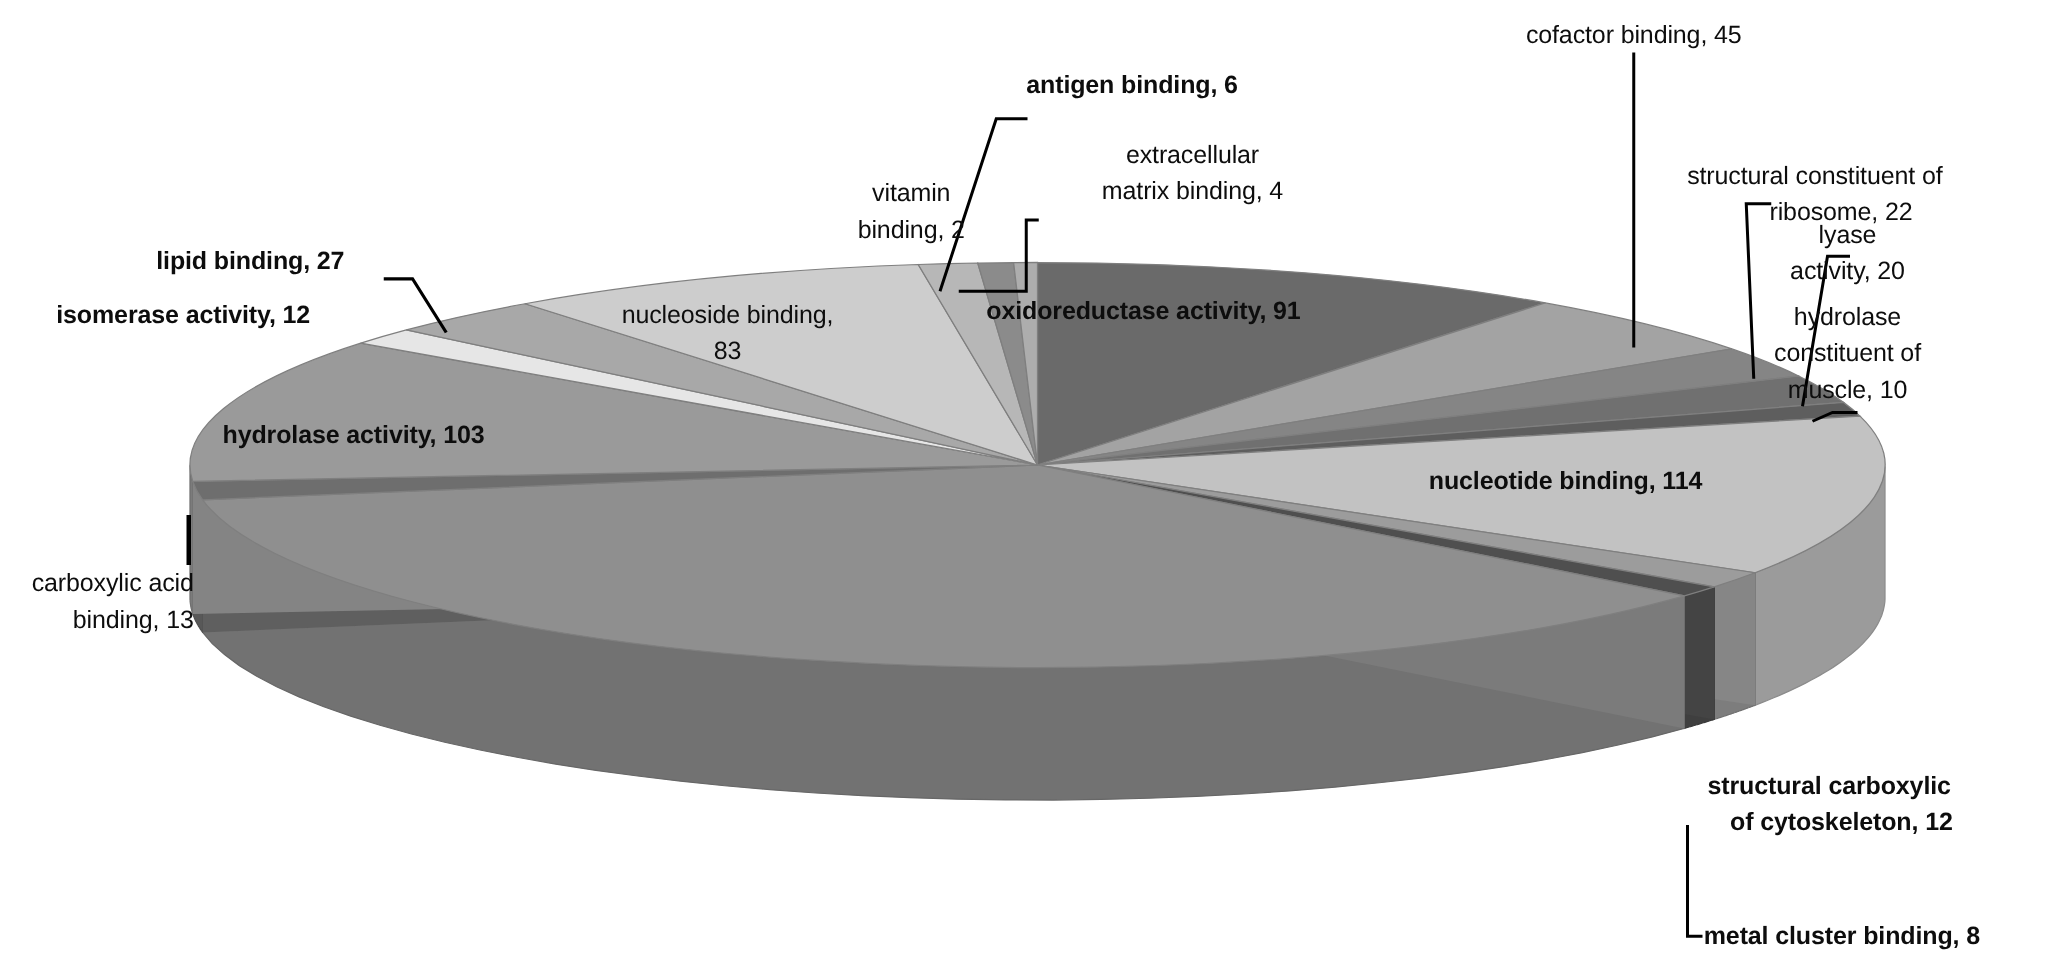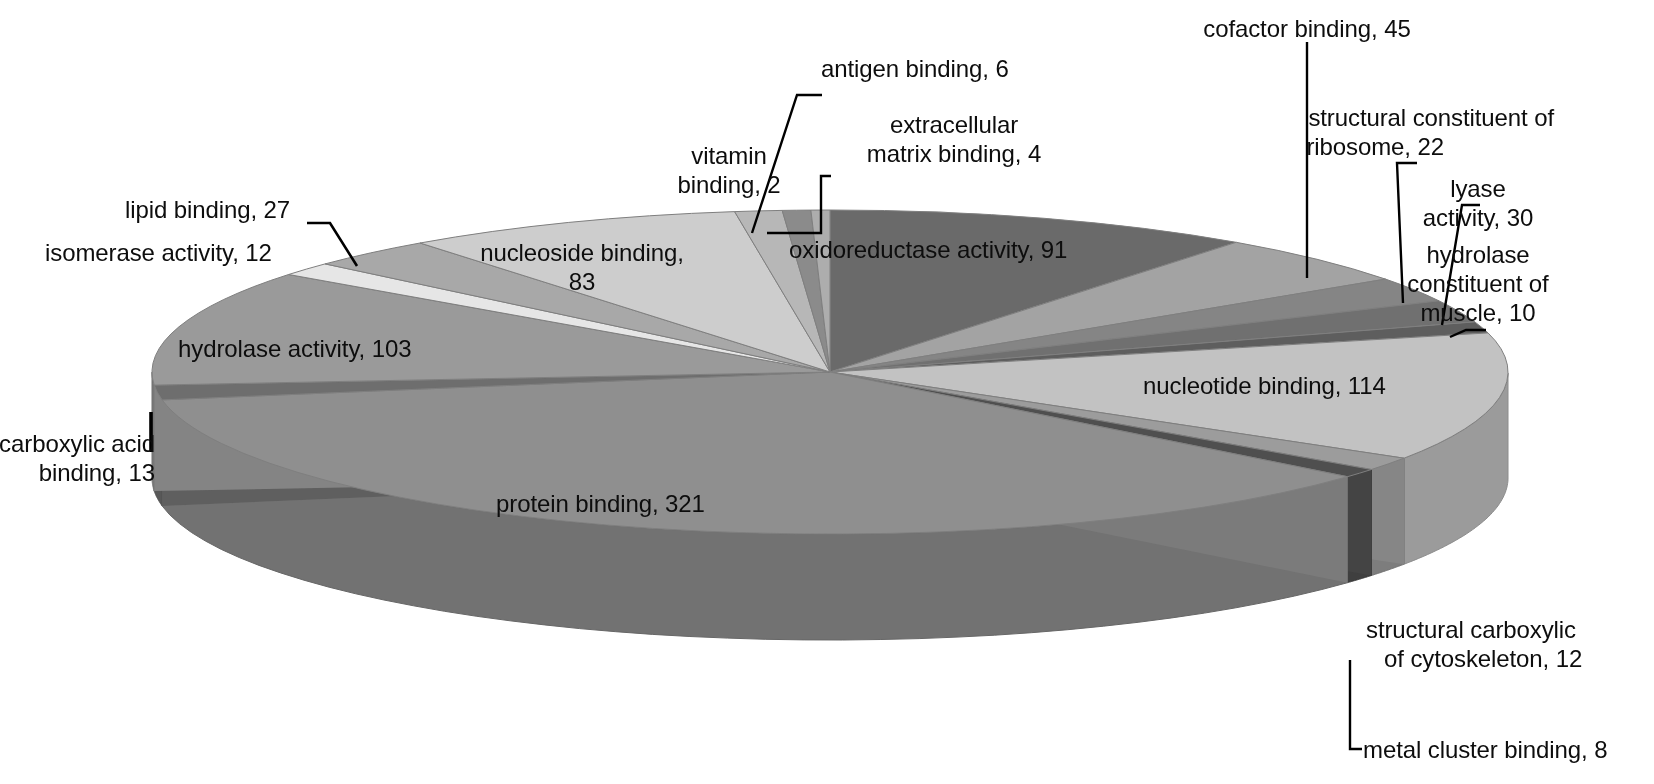--- a/index.html
+++ b/index.html
@@ -1,24 +1,24 @@
 <!DOCTYPE html>
 <html><head>
 <meta charset="utf-8">
 <style>
   html,body{margin:0;padding:0;background:#ffffff;}
   body{width:1654px;height:784px;overflow:hidden;
        font-family:"Liberation Sans","DejaVu Sans",sans-serif;}
   #stage{position:relative;width:1654px;height:784px;background:#fff;}
   #pie-svg{position:absolute;left:0;top:0;width:1654px;height:784px;}
-  .lbl{position:absolute;color:#0d0d0d;font-size:24px;line-height:29px;
+  .lbl{position:absolute;color:#0d0d0d;font-size:20px;line-height:29px;
        white-space:pre;letter-spacing:-0.1px;}
   .lbl.ctr{text-align:center;}
-  .lbl.rt{text-align:right;}
-  .lbl.lf{text-align:right;}
+  .lbl.rt{text-align:right;margin-top:24px;}
+  .lbl.lf{text-align:right;font-weight:bold;}
 </style>
 </head>
 <body>
 
 <div id="stage">
 
   <svg id="pie-svg" viewBox="0 0 1654 784" xmlns="http://www.w3.org/2000/svg">
     <g id="pie-sides">
         <path d="M 1508.0,373.1 L 1507.9,375.4 L 1507.6,377.6 L 1507.2,379.8 L 1506.7,382.1 L 1506.0,384.3 L 1505.3,386.6 L 1504.3,388.8 L 1503.3,391.0 L 1502.1,393.3 L 1500.8,395.5 L 1499.4,397.7 L 1497.9,399.9 L 1496.2,402.1 L 1494.4,404.3 L 1492.4,406.5 L 1490.4,408.7 L 1488.2,410.9 L 1485.9,413.1 L 1483.4,415.2 L 1480.8,417.4 L 1478.1,419.5 L 1475.3,421.7 L 1472.4,423.8 L 1469.3,425.9 L 1466.1,428.1 L 1462.8,430.2 L 1459.4,432.2 L 1455.8,434.3 L 1452.1,436.4 L 1448.3,438.4 L 1444.4,440.5 L 1440.4,442.5 L 1436.2,444.5 L 1432.0,446.5 L 1427.6,448.5 L 1423.1,450.5 L 1418.5,452.4 L 1413.8,454.4 L 1408.9,456.3 L 1404.0,458.2 L 1404.0,564.2 L 1408.9,562.3 L 1413.8,560.4 L 1418.5,558.4 L 1423.1,556.5 L 1427.6,554.5 L 1432.0,552.5 L 1436.2,550.5 L 1440.4,548.5 L 1444.4,546.5 L 1448.3,544.4 L 1452.1,542.4 L 1455.8,540.3 L 1459.4,538.2 L 1462.8,536.2 L 1466.1,534.1 L 1469.3,531.9 L 1472.4,529.8 L 1475.3,527.7 L 1478.1,525.5 L 1480.8,523.4 L 1483.4,521.2 L 1485.9,519.1 L 1488.2,516.9 L 1490.4,514.7 L 1492.4,512.5 L 1494.4,510.3 L 1496.2,508.1 L 1497.9,505.9 L 1499.4,503.7 L 1500.8,501.5 L 1502.1,499.3 L 1503.3,497.0 L 1504.3,494.8 L 1505.3,492.6 L 1506.0,490.3 L 1506.7,488.1 L 1507.2,485.8 L 1507.6,483.6 L 1507.9,481.4 L 1508.0,479.1 Z" fill="#9b9b9b" stroke="#8c8c8c" stroke-width="1"></path>
         <path d="M 830,372 L 1404.0,458.2 L 1404.0,564.2 L 830,478.0 Z" fill="#a7a7a7"></path>
@@ -77,37 +77,36 @@
 
       <path d="M 1350,660 L 1350,749 L 1362,749" fill="none" stroke="#000" stroke-width="2.4"></path>
     </g>
     </svg>
 
   <div class="lbl lf" style="left:789px;top:235px;">oxidoreductase activity, 91</div>
 
   <div class="lbl ctr" style="left:1129px;top:14px;width:356px;">cofactor binding, 45</div>
 
   <div class="lbl rt" style="left:1230px;top:103px;width:324px;">structural constituent of</div>
-  <div class="lbl rt" style="left:1180px;top:132px;width:264px;">ribosome, 22</div>
+  <div class="lbl rt" style="left:1266px;top:132px;width:264px;">ribosome, 22</div>
 
   <div class="lbl ctr" style="left:1398px;top:174px;width:160px;">lyase</div>
-  <div class="lbl ctr" style="left:1398px;top:203px;width:160px;">activity, 30</div>
+  <div class="lbl ctr" style="left:1398px;top:203px;width:160px;">activity, 20</div>
 
   <div class="lbl ctr" style="left:1398px;top:240px;width:160px;">hydrolase</div>
   <div class="lbl ctr" style="left:1380px;top:269px;width:196px;">constituent of</div>
   <div class="lbl ctr" style="left:1392px;top:298px;width:172px;">muscle, 10</div>
 
   <div class="lbl lf" style="left:1143px;top:371px;">nucleotide binding, 114</div>
 
   <div class="lbl lf" style="left:1366px;top:615px;">structural carboxylic</div>
   <div class="lbl lf" style="left:1384px;top:644px;">of cytoskeleton, 12</div>
 
   <div class="lbl lf" style="left:1363px;top:735px;">metal cluster binding, 8</div>
 
-  <div class="lbl lf" style="left:496px;top:489px;">protein binding, 321</div>
 
   <div class="lbl rt" style="left:-10px;top:429px;width:165px;">carboxylic acid</div>
   <div class="lbl rt" style="left:-10px;top:458px;width:165px;">binding, 13</div>
 
   <div class="lbl lf" style="left:178px;top:334px;">hydrolase activity, 103</div>
 
   <div class="lbl lf" style="left:45px;top:238px;">isomerase activity, 12</div>
 
   <div class="lbl lf" style="left:125px;top:195px;">lipid binding, 27</div>
 

